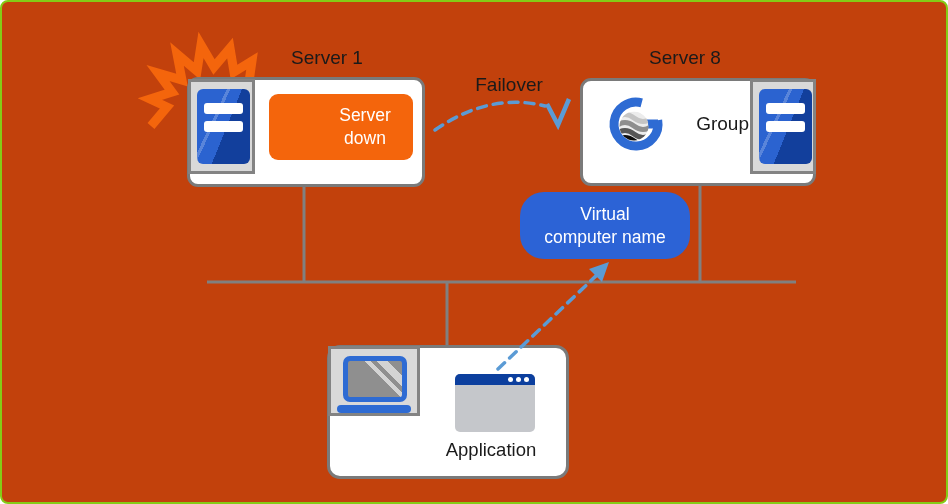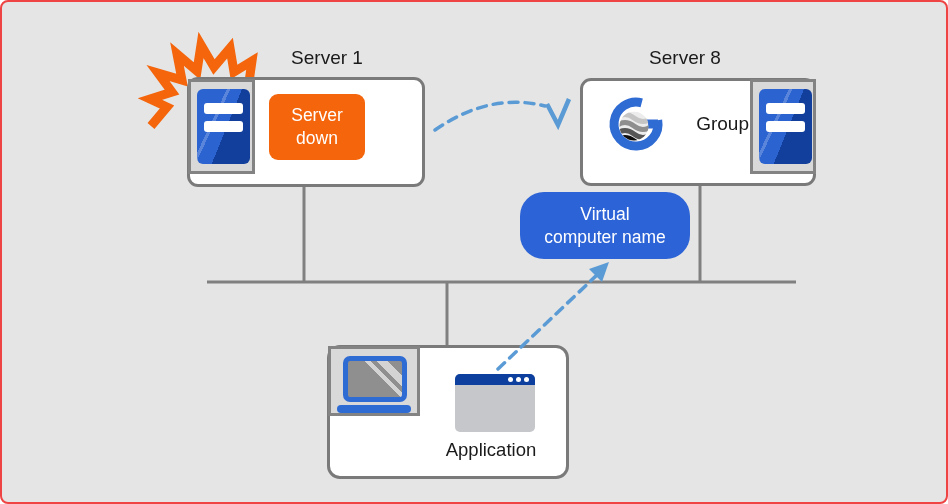--- a/index.html
+++ b/index.html
@@ -1,18 +1,18 @@
 <!DOCTYPE html>
 <html><head>
 <meta charset="utf-8">
 <style>
   html,body{margin:0;padding:0;background:#fff;}
   .stage{
     position:relative;width:948px;height:504px;box-sizing:border-box;
-    background:#e5e5e5;border:2px solid #ef4444;border-radius:8px;overflow:hidden;
+    background:#c2410c;border:2px solid #84cc16;border-radius:8px;overflow:hidden;
     font-family:"Liberation Sans", sans-serif;color:#1a1a1a;
   }
   .abs{position:absolute;}
   svg.layer{position:absolute;left:0;top:0;width:948px;height:504px;}
   #lines-layer{z-index:1;}
   #arrows-layer{z-index:5;}
   .node-box{
     position:absolute;background:#fff;border:3px solid #7a7a7a;border-radius:11px;
     box-sizing:border-box;z-index:2;
   }
@@ -72,25 +72,26 @@
   </svg>
 
   <div class="node-label" style="left:230px;top:44px;width:190px;">Server 1</div>
   <div class="node-box" style="left:185px;top:75px;width:238px;height:110px;"></div>
   <div class="icon-square" style="left:186px;top:77px;width:67px;height:95px;">
     <div class="server-tower">
       <div class="tower-slot" style="top:14px;"></div>
       <div class="tower-slot" style="top:32px;"></div>
     </div>
   </div>
-  <div class="badge orange" style="left:267px;top:92px;width:96px;height:66px;">
+  <div class="badge orange" style="left:267px;top:92px;width:96px;height:66px;padding-left:48px;">
     <span>Server</span>
     <span>down</span>
   </div>
 
+  <div class="node-label" style="left:447px;top:71px;width:120px;">Failover</div>
 
   <div class="node-label" style="left:578px;top:44px;width:210px;">Server 8</div>
   <div class="node-box" style="left:578px;top:76px;width:236px;height:108px;"></div>
   <svg class="abs" style="left:604px;top:92px;z-index:4;" width="60" height="60" viewBox="0 0 60 60">
     <path d="M35.7,8.8 A22,22 0 1 0 51.7,26.2" fill="none" stroke="#2e6bd3" stroke-width="9"></path>
     <rect x="33" y="25.5" width="19" height="9" fill="#2e6bd3"></rect>
     <clipPath id="sphereClip">
         <circle cx="28" cy="32" r="14.5"></circle>
       </clipPath>
     <g clip-path="url(#sphereClip)">

